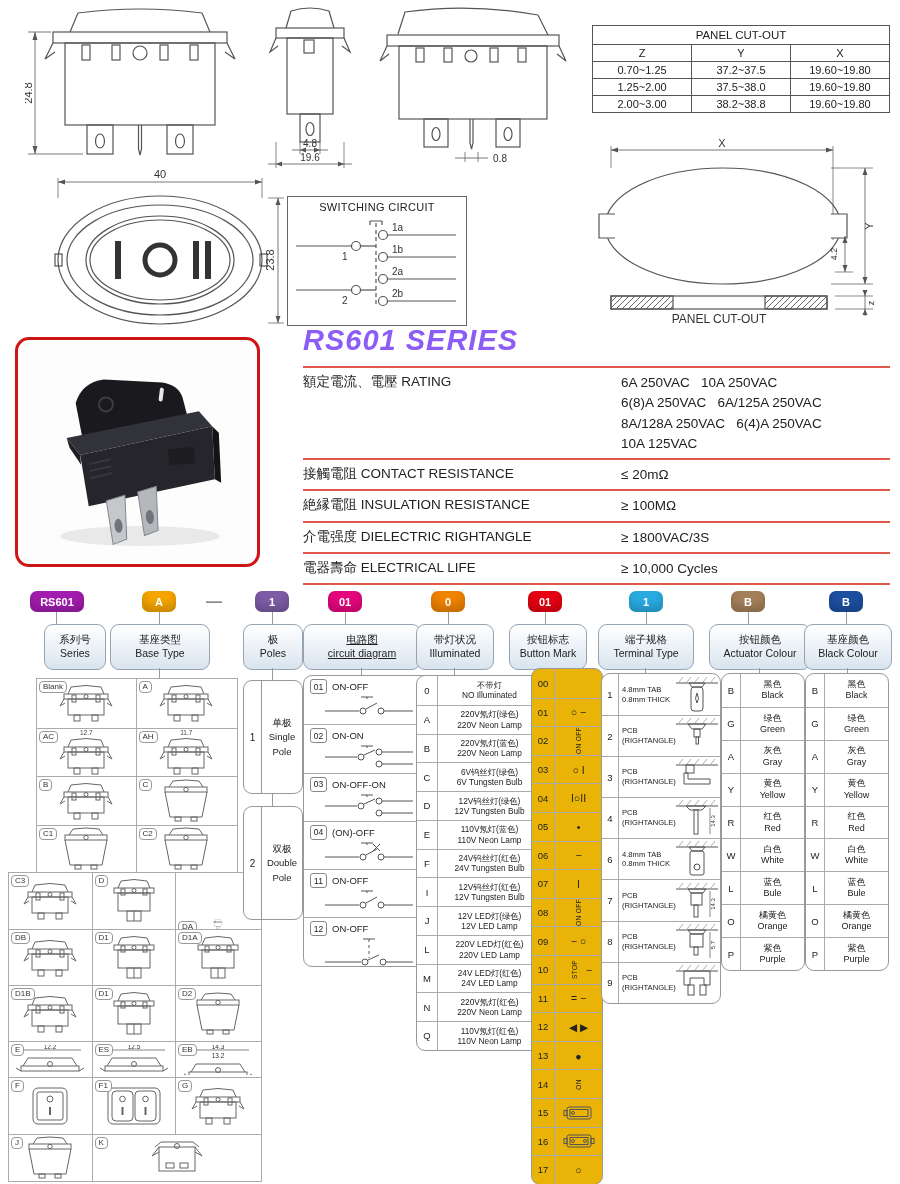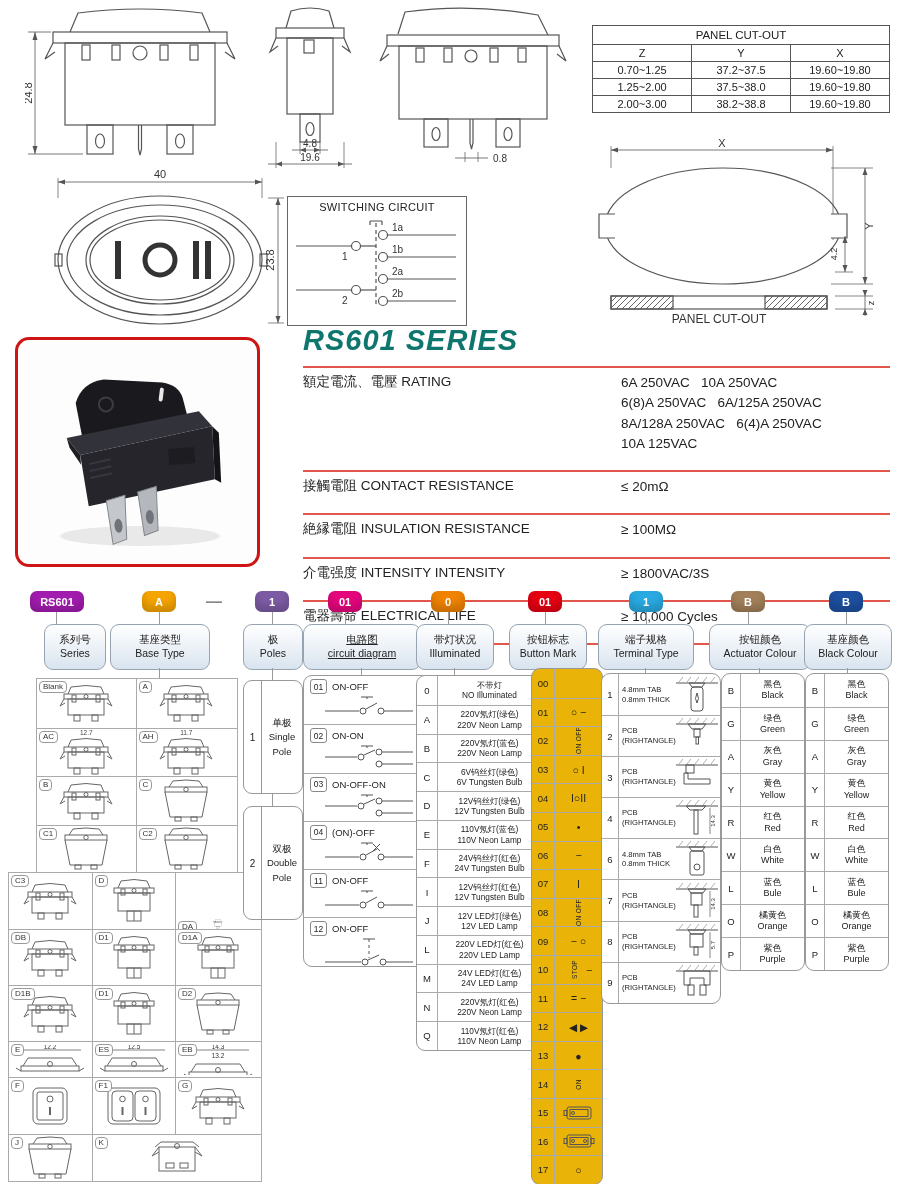--- a/index.html
+++ b/index.html
@@ -23,23 +23,23 @@
   .ct-cell + .ct-cell{border-left:none;}
 
   
   #circuit-box{position:absolute;left:287px;top:196px;width:178px;height:128px;border:1.5px solid #666;background:#fff;}
   #circuit-title{text-align:center;font-size:11px;padding-top:4px;letter-spacing:0.3px;}
 
   
   #photo-box{position:absolute;left:15px;top:337px;width:239px;height:224px;border:3px solid #cf1414;border-radius:14px;overflow:hidden;background:#fdfdfd;}
 
   
-  #series-title{position:absolute;left:303px;top:324px;font-size:29px;font-style:italic;font-weight:bold;color:#0f766e;letter-spacing:1px;}
+  #series-title{position:absolute;left:303px;top:324px;font-size:29px;font-style:italic;font-weight:bold;color:#8b5cf6;letter-spacing:1px;}
   #spec-table{position:absolute;left:303px;top:366px;width:587px;}
-  .spec-row{display:flex;border-top:2px solid #e2574b;padding:5px 0 16px;}
+  .spec-row{display:flex;border-top:2px solid #e2574b;padding:5px 0 4px;}
   .spec-row:last-child{border-bottom:2px solid #e2574b;}
   .spec-label{width:318px;font-size:13.5px;}
   .spec-value{flex:1;font-size:13.5px;white-space:pre-wrap;line-height:1.5;}
 
   
   .code-badge{position:absolute;height:21px;border-radius:7px;color:#fff;font-weight:bold;font-size:11px;
               display:flex;align-items:center;justify-content:center;box-shadow:inset 0 -6px 8px rgba(0,0,0,0.18);}
   .code-dash{position:absolute;color:#888;font-weight:bold;font-size:16px;display:flex;align-items:center;justify-content:center;}
   #badge-series{left:30px;top:591px;width:54px;}
   #badge-base{left:142px;top:591px;width:34px;}
@@ -351,21 +351,21 @@
       </div>
       <div class="spec-row">
         <div class="spec-label">接觸電阻 CONTACT RESISTANCE</div>
         <div class="spec-value">≤ 20mΩ</div>
       </div>
       <div class="spec-row">
         <div class="spec-label">絶縁電阻 INSULATION RESISTANCE</div>
         <div class="spec-value">≥ 100MΩ</div>
       </div>
       <div class="spec-row">
-        <div class="spec-label">介電强度 INTENSITY INTENSITY</div>
+        <div class="spec-label">介電强度 DIELECTRIC RIGHTANGLE</div>
         <div class="spec-value">≥ 1800VAC/3S</div>
       </div>
       <div class="spec-row">
         <div class="spec-label">電器壽命 ELECTRICAL LIFE</div>
         <div class="spec-value">≥ 10,000 Cycles</div>
       </div>
     </div>
 
   <div id="codes-row">
       <div class="code-badge" id="badge-series" style="background: #a21caf;">RS601</div>

